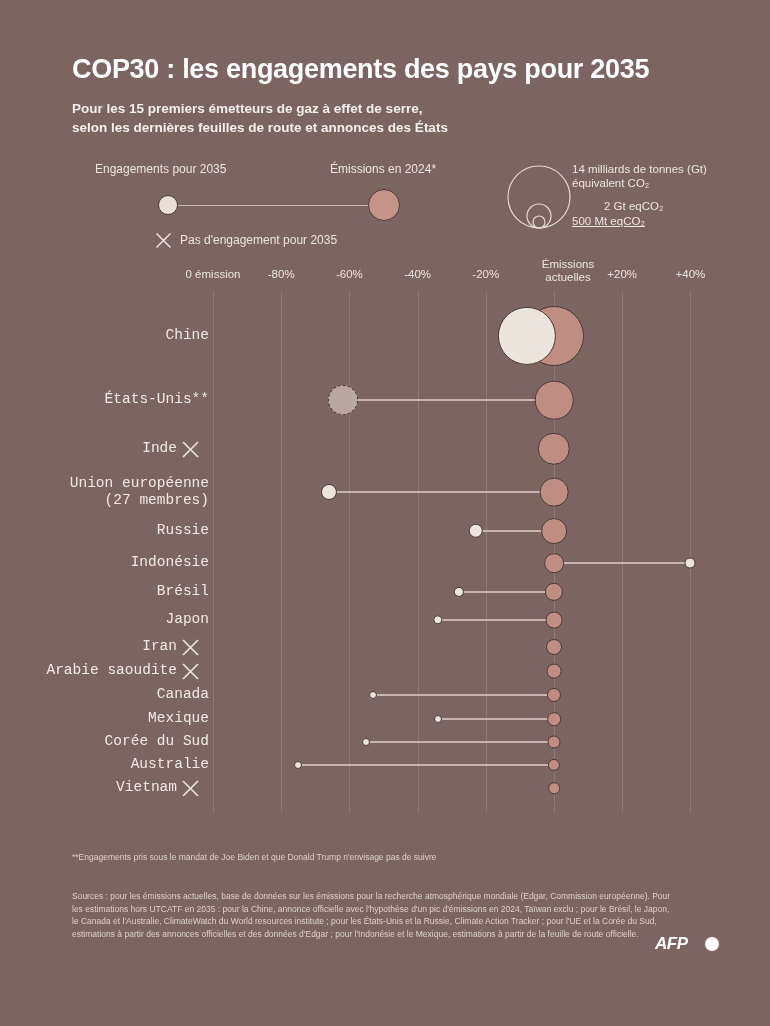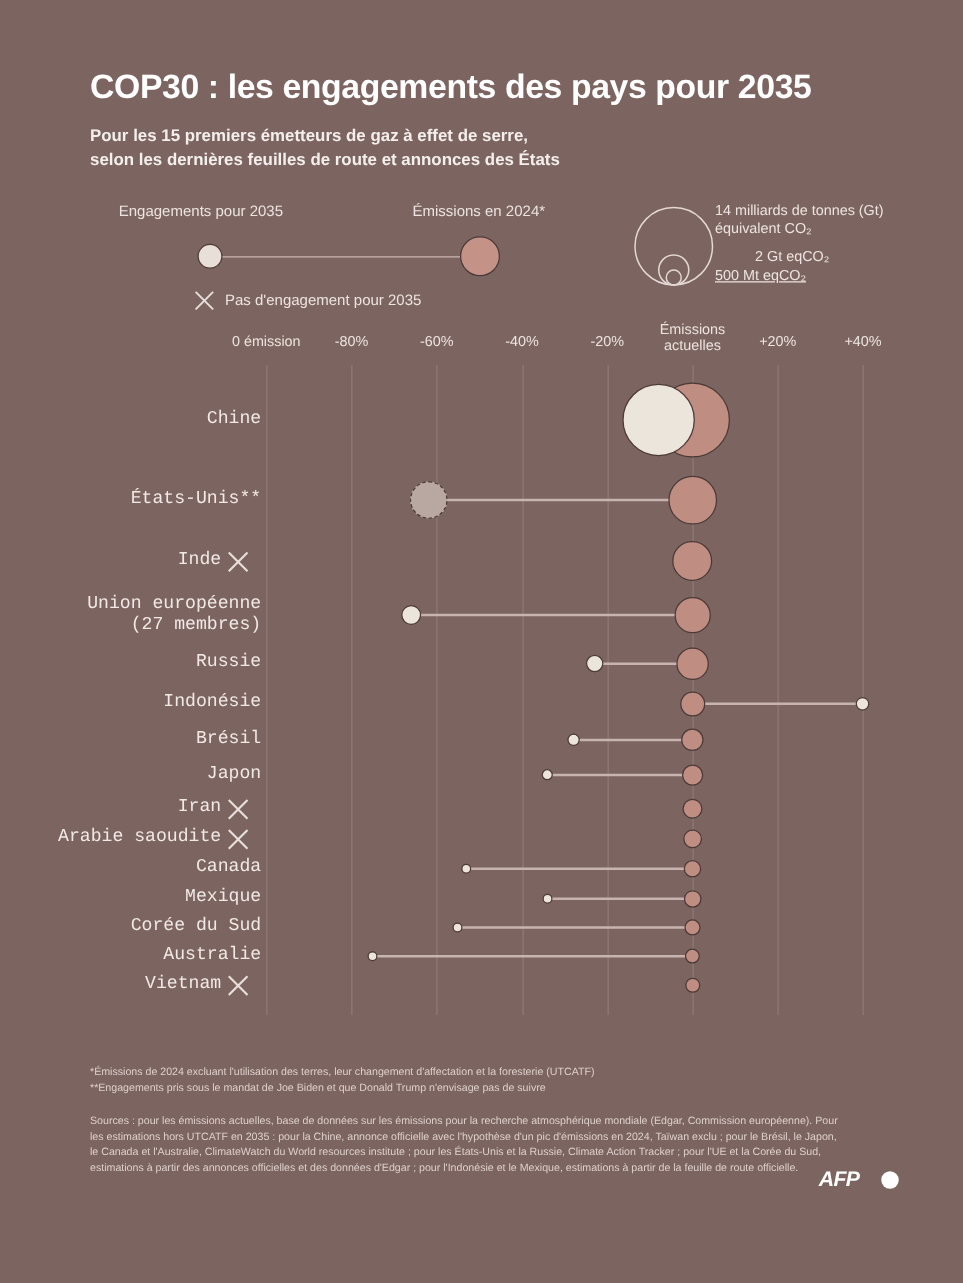--- a/index.html
+++ b/index.html
@@ -253,21 +253,21 @@
       <div class="axis-tick-label" style="left: 213px;">0 émission</div>
       <div class="gridline" style="left: 281.2px;"></div>
       <div class="axis-tick-label" style="left: 281.2px;">-80%</div>
       <div class="gridline" style="left: 349.4px;"></div>
       <div class="axis-tick-label" style="left: 349.4px;">-60%</div>
       <div class="gridline" style="left: 417.6px;"></div>
       <div class="axis-tick-label" style="left: 417.6px;">-40%</div>
       <div class="gridline" style="left: 485.8px;"></div>
       <div class="axis-tick-label" style="left: 485.8px;">-20%</div>
       <div class="gridline" style="left: 554px;"></div>
-      <div class="axis-tick-label two-line" style="left: 554px;">
+      <div class="axis-tick-label two-line" style="left: 568px;">
         <div>Émissions</div>
         <div>actuelles</div>
       </div>
       <div class="gridline" style="left: 622.2px;"></div>
       <div class="axis-tick-label" style="left: 622.2px;">+20%</div>
       <div class="gridline" style="left: 690.4px;"></div>
       <div class="axis-tick-label" style="left: 690.4px;">+40%</div>
       <div class="connector" style="left: 526.72px; width: 27.28px; top: 335.2px;"></div>
       <div class="dot emis" style="left: 554px; top: 336px; width: 60px; height: 60px;"></div>
       <div class="dot commit" style="left: 526.72px; top: 336px; width: 58.2px; height: 58.2px;"></div>
@@ -365,21 +365,20 @@
       <div class="row-label" style="top: 779px; right: 32px;">
         <div>Vietnam</div>
       </div>
       <div class="row-x" style="left: 181px; top: 778.5px;"><svg width="19" height="19" viewBox="0 0 19 19">
           <line x1="2" y1="2" x2="17" y2="17" stroke="#e8e0dc" stroke-width="1.7"></line>
           <line x1="17" y1="2" x2="2" y2="17" stroke="#e8e0dc" stroke-width="1.7"></line>
         </svg></div>
     </div>
 
   <div class="footnotes">
-    <div>*Émissions de 2024 excluant l'utilisation des terres, leur changement d'affectation et la foresterie (UTCATF)</div>
     <div>**Engagements pris sous le mandat de Joe Biden et que Donald Trump n'envisage pas de suivre</div>
   </div>
   <div class="sources">Sources : pour les émissions actuelles, base de données sur les émissions pour la recherche atmosphérique mondiale (Edgar, Commission européenne). Pour les estimations hors UTCATF en 2035 : pour la Chine, annonce officielle avec l'hypothèse d'un pic d'émissions en 2024, Taïwan exclu ; pour le Brésil, le Japon, le Canada et l'Australie, ClimateWatch du World resources institute ; pour les États-Unis et la Russie, Climate Action Tracker ; pour l'UE et la Corée du Sud, estimations à partir des annonces officielles et des données d'Edgar ; pour l'Indonésie et le Mexique, estimations à partir de la feuille de route officielle.</div>
 
   <div class="afp-logo">
     <span class="afp-text">AFP</span>
     <span class="afp-circle"></span>
   </div>
 
 </div>

